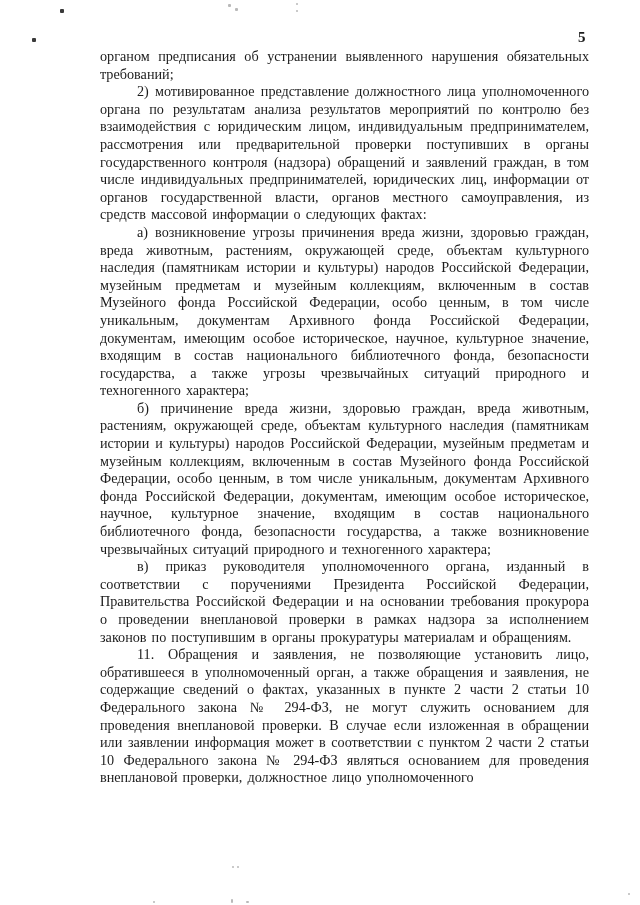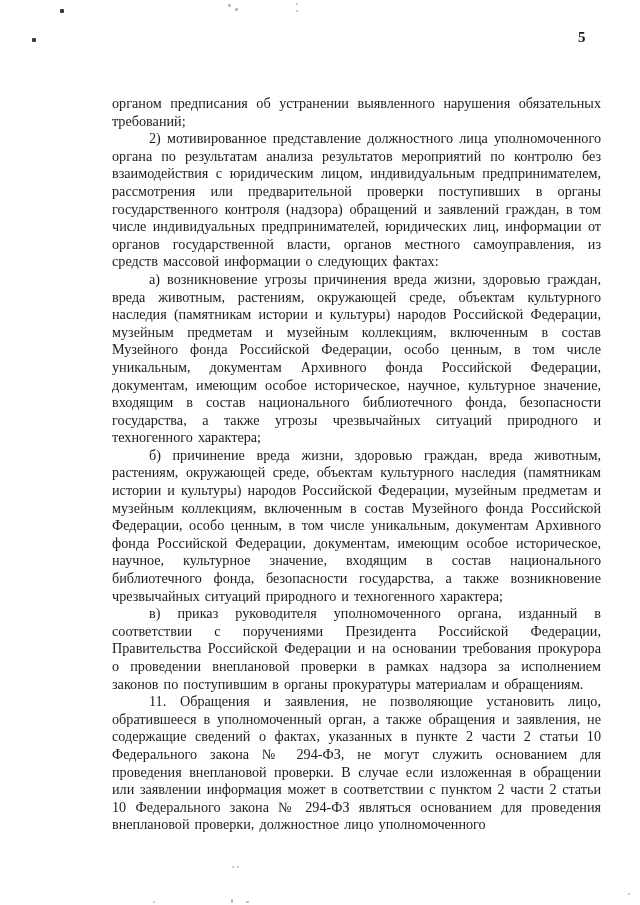--- a/index.html
+++ b/index.html
@@ -21,23 +21,22 @@
     top: 29px;
     left: 578px;
     font-size: 15px;
     font-weight: 600;
     color: #1b1b1b;
     letter-spacing: 0.5px;
   }
   .text-block {
     position: absolute;
     top: 48px;
-    left: 112px;
+    left: 100px;
     width: 489px;
-    margin-top: 47px;
   }
   .para {
     margin: 0;
     font-size: 14.2px;
     line-height: 17.6px;
     text-align: justify;
     text-align-last: left;
     word-spacing: 1.5px;
     hyphens: none;
   }

